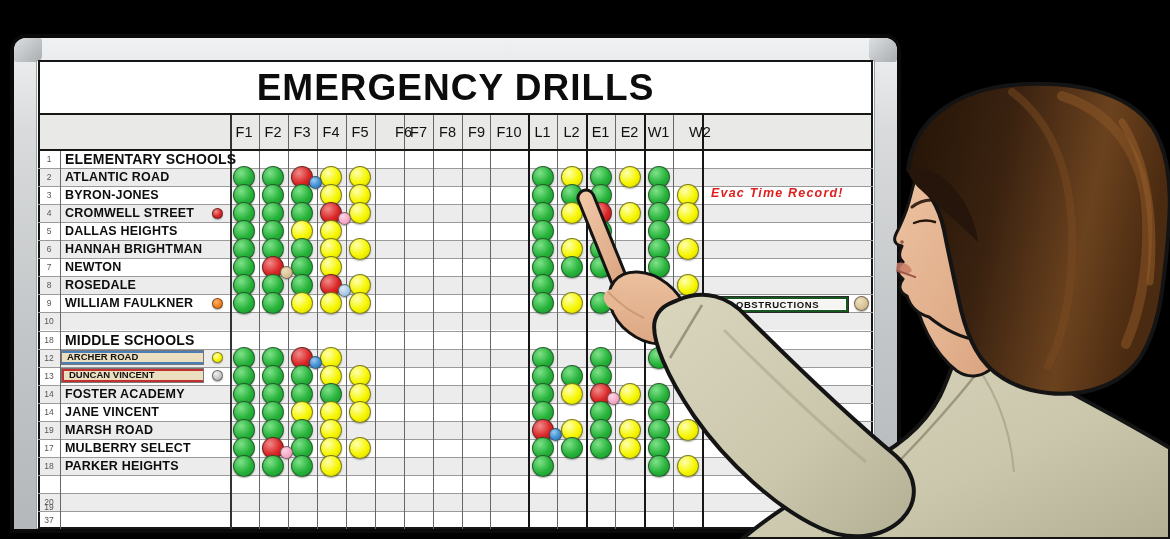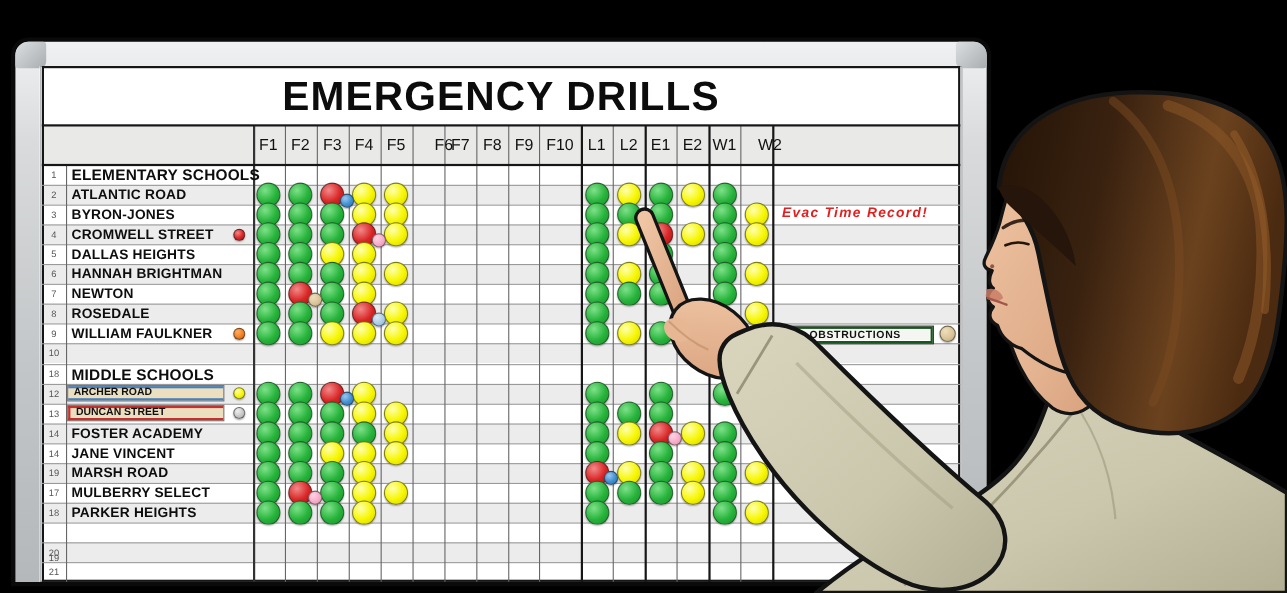--- a/index.html
+++ b/index.html
@@ -233,21 +233,21 @@
           <div class="dot" style="left: 197px; top: 286.575px; width: 22px; height: 22px; background: radial-gradient(circle at 35% 30%, rgb(127, 226, 138), rgb(39, 179, 59) 55%, rgb(20, 147, 40)); z-index: 4;"></div>
           <div class="dot" style="left: 226px; top: 286.575px; width: 22px; height: 22px; background: radial-gradient(circle at 35% 30%, rgb(127, 226, 138), rgb(39, 179, 59) 55%, rgb(20, 147, 40)); z-index: 4;"></div>
           <div class="dot" style="left: 255px; top: 286.575px; width: 22px; height: 22px; background: radial-gradient(circle at 35% 30%, rgb(242, 138, 138), rgb(217, 37, 37) 55%, rgb(174, 20, 20)); z-index: 4;"></div>
           <div class="dot" style="left: 272.5px; top: 296.075px; width: 13px; height: 13px; background: radial-gradient(circle at 35% 30%, rgb(156, 200, 238), rgb(63, 143, 210) 55%, rgb(42, 111, 170)); z-index: 5;"></div>
           <div class="dot" style="left: 284px; top: 286.575px; width: 22px; height: 22px; background: radial-gradient(circle at 35% 30%, rgb(255, 255, 176), rgb(246, 246, 0) 55%, rgb(212, 209, 0)); z-index: 4;"></div>
           <div class="dot" style="left: 495.5px; top: 286.575px; width: 22px; height: 22px; background: radial-gradient(circle at 35% 30%, rgb(127, 226, 138), rgb(39, 179, 59) 55%, rgb(20, 147, 40)); z-index: 4;"></div>
           <div class="dot" style="left: 553.5px; top: 286.575px; width: 22px; height: 22px; background: radial-gradient(circle at 35% 30%, rgb(127, 226, 138), rgb(39, 179, 59) 55%, rgb(20, 147, 40)); z-index: 4;"></div>
           <div class="dot" style="left: 611.5px; top: 286.575px; width: 22px; height: 22px; background: radial-gradient(circle at 35% 30%, rgb(127, 226, 138), rgb(39, 179, 59) 55%, rgb(20, 147, 40)); z-index: 4;"></div>
           <div class="rownum" style="top: 310.6px; z-index: 3;">13</div>
           <div class="strip red" style="left: 26px; top: 308.6px; width: 141px; height: 13.55px; z-index: 3;">
-            <div class="striptext">DUNCAN STREET</div>
+            <div class="striptext">DUNCAN VINCENT</div>
           </div>
           <div class="dot" style="left: 175.5px; top: 310.125px; width: 11px; height: 11px; background: radial-gradient(circle at 35% 30%, rgb(240, 240, 240), rgb(196, 196, 196) 60%, rgb(159, 159, 159)); z-index: 4;"></div>
           <div class="dot" style="left: 197px; top: 304.625px; width: 22px; height: 22px; background: radial-gradient(circle at 35% 30%, rgb(127, 226, 138), rgb(39, 179, 59) 55%, rgb(20, 147, 40)); z-index: 4;"></div>
           <div class="dot" style="left: 226px; top: 304.625px; width: 22px; height: 22px; background: radial-gradient(circle at 35% 30%, rgb(127, 226, 138), rgb(39, 179, 59) 55%, rgb(20, 147, 40)); z-index: 4;"></div>
           <div class="dot" style="left: 255px; top: 304.625px; width: 22px; height: 22px; background: radial-gradient(circle at 35% 30%, rgb(127, 226, 138), rgb(39, 179, 59) 55%, rgb(20, 147, 40)); z-index: 4;"></div>
           <div class="dot" style="left: 284px; top: 304.625px; width: 22px; height: 22px; background: radial-gradient(circle at 35% 30%, rgb(255, 255, 176), rgb(246, 246, 0) 55%, rgb(212, 209, 0)); z-index: 4;"></div>
           <div class="dot" style="left: 313px; top: 304.625px; width: 22px; height: 22px; background: radial-gradient(circle at 35% 30%, rgb(255, 255, 176), rgb(246, 246, 0) 55%, rgb(212, 209, 0)); z-index: 4;"></div>
           <div class="dot" style="left: 495.5px; top: 304.625px; width: 22px; height: 22px; background: radial-gradient(circle at 35% 30%, rgb(127, 226, 138), rgb(39, 179, 59) 55%, rgb(20, 147, 40)); z-index: 4;"></div>
           <div class="dot" style="left: 524.5px; top: 304.625px; width: 22px; height: 22px; background: radial-gradient(circle at 35% 30%, rgb(127, 226, 138), rgb(39, 179, 59) 55%, rgb(20, 147, 40)); z-index: 4;"></div>
           <div class="dot" style="left: 553.5px; top: 304.625px; width: 22px; height: 22px; background: radial-gradient(circle at 35% 30%, rgb(127, 226, 138), rgb(39, 179, 59) 55%, rgb(20, 147, 40)); z-index: 4;"></div>
@@ -304,21 +304,21 @@
           <div class="locname" style="left: 29px; top: 396.85px; line-height: 18.05px; z-index: 3;">PARKER HEIGHTS</div>
           <div class="dot" style="left: 197px; top: 394.875px; width: 22px; height: 22px; background: radial-gradient(circle at 35% 30%, rgb(127, 226, 138), rgb(39, 179, 59) 55%, rgb(20, 147, 40)); z-index: 4;"></div>
           <div class="dot" style="left: 226px; top: 394.875px; width: 22px; height: 22px; background: radial-gradient(circle at 35% 30%, rgb(127, 226, 138), rgb(39, 179, 59) 55%, rgb(20, 147, 40)); z-index: 4;"></div>
           <div class="dot" style="left: 255px; top: 394.875px; width: 22px; height: 22px; background: radial-gradient(circle at 35% 30%, rgb(127, 226, 138), rgb(39, 179, 59) 55%, rgb(20, 147, 40)); z-index: 4;"></div>
           <div class="dot" style="left: 284px; top: 394.875px; width: 22px; height: 22px; background: radial-gradient(circle at 35% 30%, rgb(255, 255, 176), rgb(246, 246, 0) 55%, rgb(212, 209, 0)); z-index: 4;"></div>
           <div class="dot" style="left: 495.5px; top: 394.875px; width: 22px; height: 22px; background: radial-gradient(circle at 35% 30%, rgb(127, 226, 138), rgb(39, 179, 59) 55%, rgb(20, 147, 40)); z-index: 4;"></div>
           <div class="dot" style="left: 611.5px; top: 394.875px; width: 22px; height: 22px; background: radial-gradient(circle at 35% 30%, rgb(127, 226, 138), rgb(39, 179, 59) 55%, rgb(20, 147, 40)); z-index: 4;"></div>
           <div class="dot" style="left: 640.5px; top: 394.875px; width: 22px; height: 22px; background: radial-gradient(circle at 35% 30%, rgb(255, 255, 176), rgb(246, 246, 0) 55%, rgb(212, 209, 0)); z-index: 4;"></div>
           <div class="rownum" style="top: 442px; z-index: 3;">19</div>
           <div class="rownum" style="top: 436.95px; z-index: 3;">20</div>
-          <div class="rownum" style="top: 455px; z-index: 3;">21</div>
+          <div class="rownum" style="top: 455px; z-index: 3;">37</div>
         </div>
 
       <div class="outer-border"></div>
 
       <div class="evac-note">Evac Time Record!</div>
       <div class="obstructions">
         <span>OBSTRUCTIONS</span>
       </div>
       <div class="obstruction-dot dot" id="obsDot" style="background: radial-gradient(circle at 35% 30%, rgb(239, 224, 188), rgb(217, 193, 150) 60%, rgb(189, 164, 118));"></div>
     </div>

